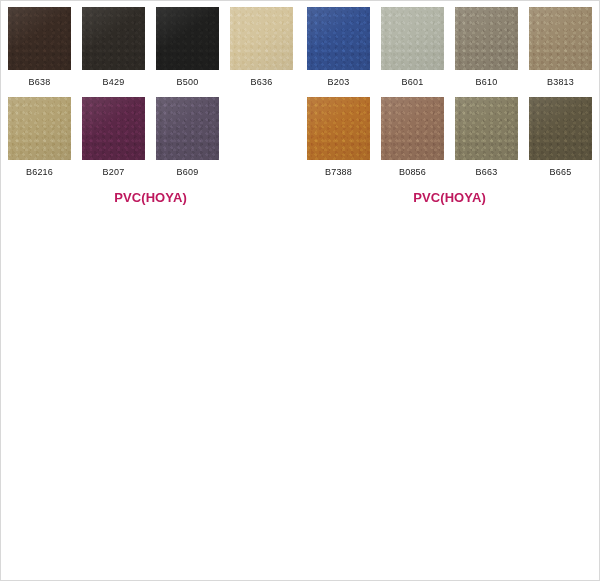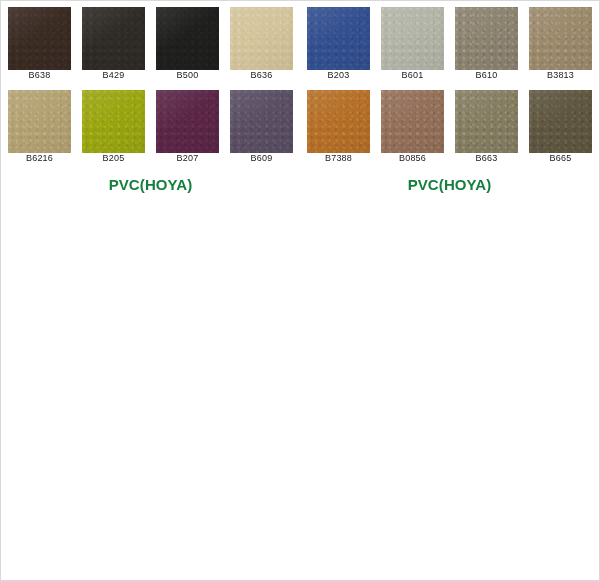--- a/index.html
+++ b/index.html
@@ -70,28 +70,29 @@
   }
   .swatch .sheen {
     position: absolute;
     inset: 0;
     background: linear-gradient(145deg, rgba(255,255,255,0.10) 0%, rgba(255,255,255,0.0) 45%, rgba(0,0,0,0.06) 100%);
   }
   .code {
     font-size: 9px;
     color: #1a1a1a;
     line-height: 11px;
+    margin-top: 7px;
     margin-bottom: 9px;
     letter-spacing: 0.2px;
     white-space: nowrap;
   }
   .caption {
-    font-size: 15px;
+    font-size: 13px;
     font-weight: bold;
-    color: #15803d;
+    color: #be185d;
     margin-top: 3px;
     letter-spacing: 0.1px;
   }
   .blank-area {
     width: 598px;
     height: 286px;
     background: #ffffff;
   }
 </style>
 </head>
@@ -139,27 +140,20 @@
 
         <div class="cell">
           <div class="swatch" style="background-color: rgb(179, 162, 115);">
             <div class="grain"></div>
             <div class="sheen"></div>
           </div>
           <div class="code">B6216</div>
         </div>
 
 
-        <div class="cell">
-          <div class="swatch" style="background-color: rgb(154, 165, 19);">
-            <div class="grain"></div>
-            <div class="sheen"></div>
-          </div>
-          <div class="code">B205</div>
-        </div>
 
 
 
         <div class="cell">
           <div class="swatch" style="background-color: rgb(91, 39, 71);">
             <div class="grain"></div>
             <div class="sheen"></div>
           </div>
           <div class="code">B207</div>
         </div>

